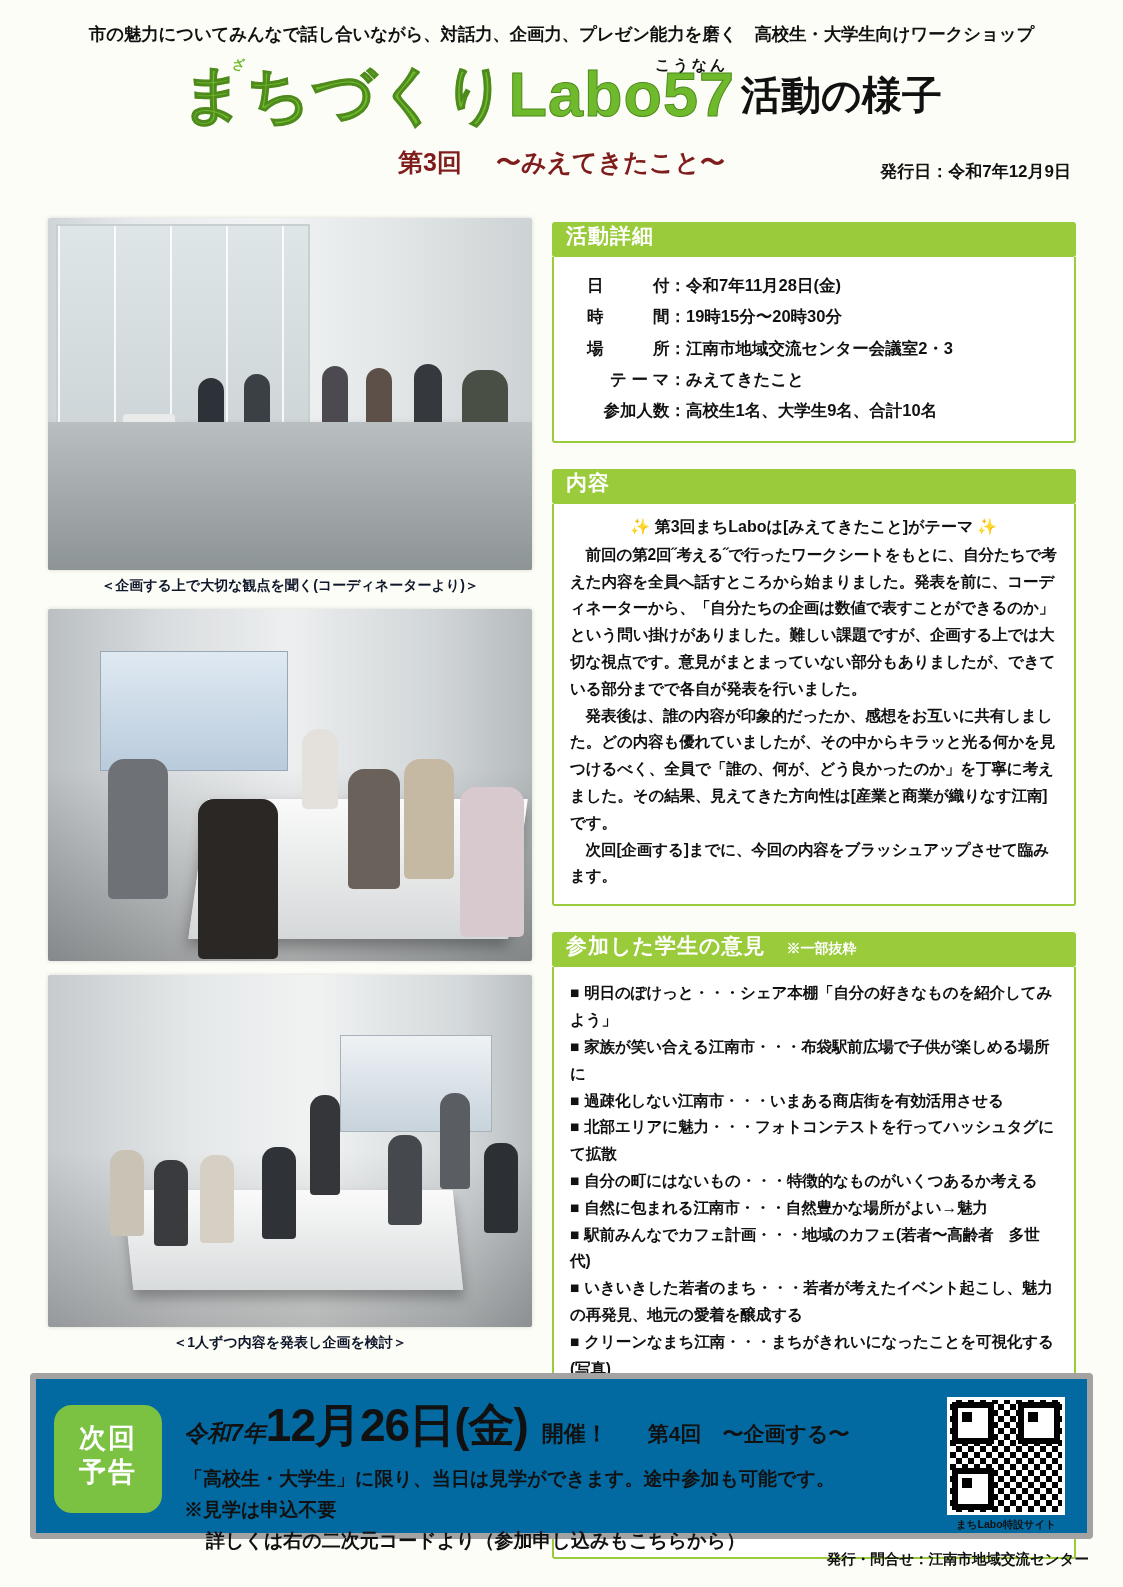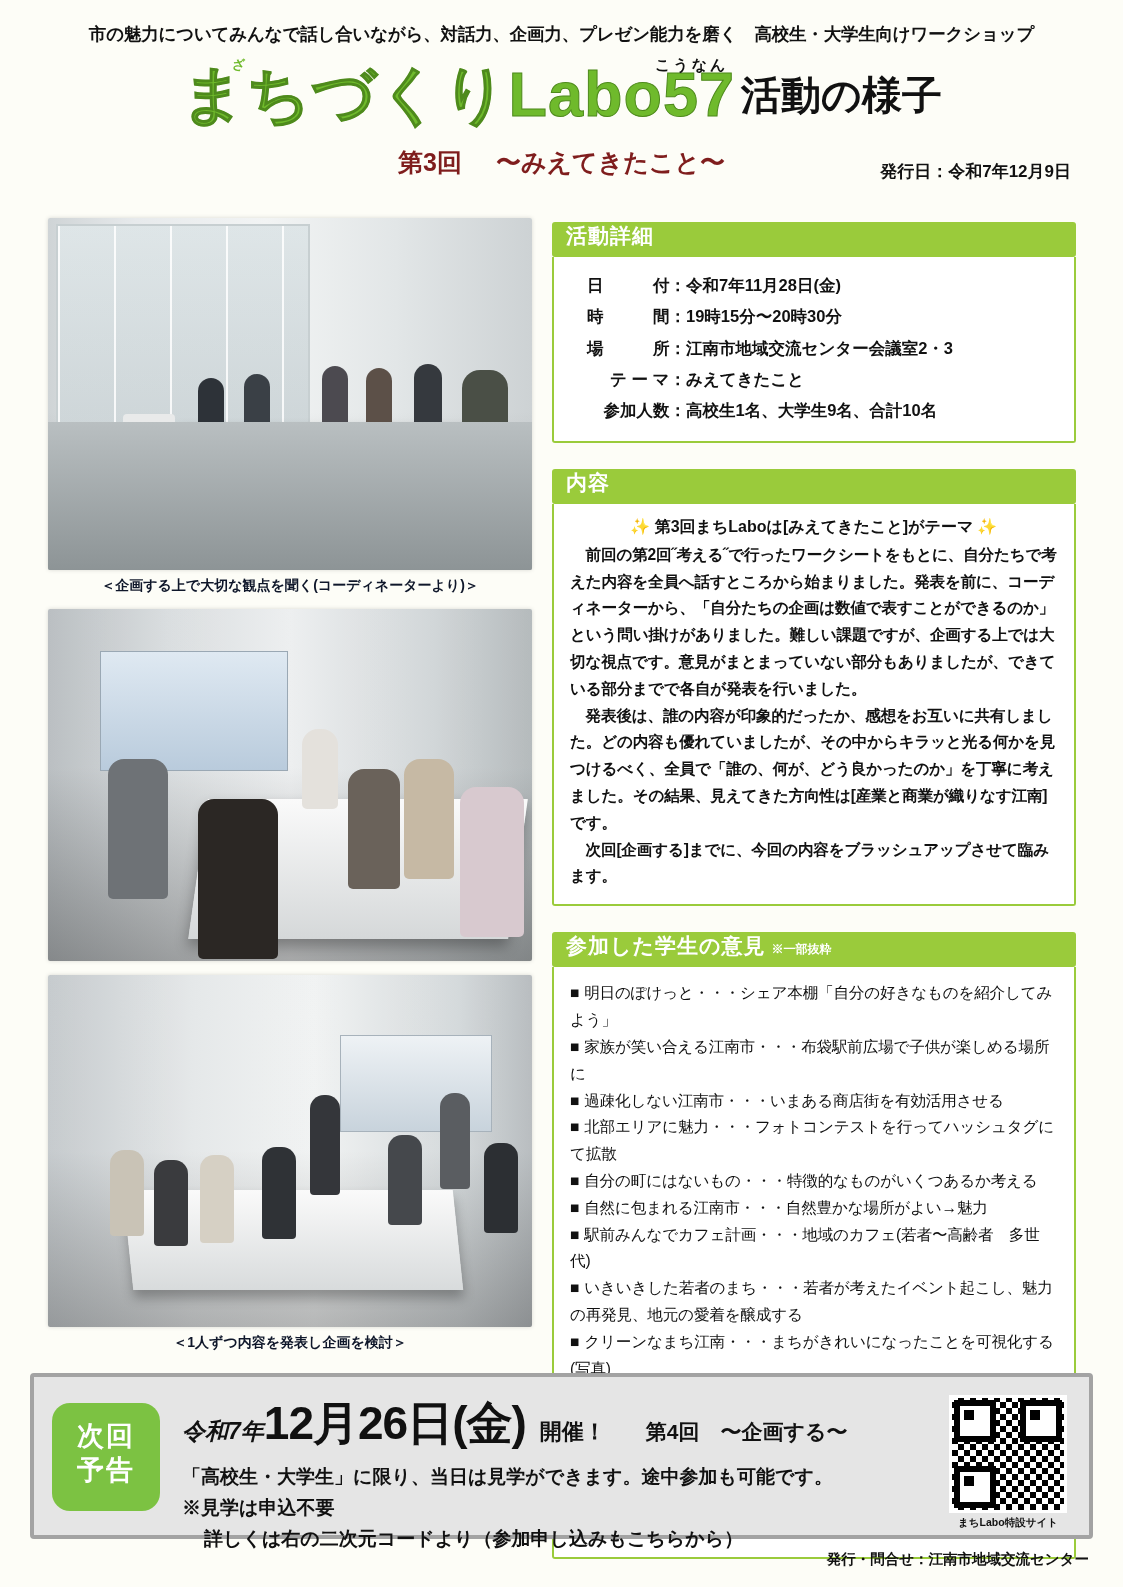--- a/index.html
+++ b/index.html
@@ -216,22 +216,22 @@
   .sec-head {
     background: #9acb3b;
     color: #fff;
     font-size: 21px;
     font-weight: bold;
     padding: 0 14px 7px;
     border-radius: 3px;
     letter-spacing: 1px;
   }
   .sec-head .note {
-    font-size: 12px;
-    margin-left: 6px;
+    font-size: 14px;
+    margin-left: 21px;
     letter-spacing: 0;
   }
   .sec-box {
     border: 2px solid #9acb3b;
     border-top: none;
     border-radius: 0 0 3px 3px;
     padding: 13px 16px 14px;
     background: #fff;
   }
   .sec-gap { height: 26px; }
@@ -265,44 +265,44 @@
     font-weight: bold;
     line-height: 1.72;
     text-indent: 1em;
     margin: 0;
     letter-spacing: -0.2px;
   }
 
   
   .op-item {
     font-size: 15.6px;
-    font-weight: normal;
+    font-weight: bold;
     line-height: 1.72;
     letter-spacing: -0.2px;
     margin: 0;
   }
   .op-item .sq { margin-right: 5px; }
   .op-plain {
     font-size: 15.6px;
     font-weight: bold;
     line-height: 1.72;
     letter-spacing: -0.2px;
     margin: 0;
   }
 
   
   .footer {
     position: absolute;
     left: 30px;
     top: 1373px;
     width: 1063px;
     height: 166px;
-    border: 4px solid #a3a3a3;
+    border: 6px solid #a3a3a3;
     border-radius: 4px;
-    background: #e5e5e5;
+    background: #0369a1;
     box-sizing: border-box;
   }
   .next-badge {
     position: absolute;
     left: 18px;
     top: 26px;
     width: 108px;
     height: 108px;
     border-radius: 18px;
     background: #7cc242;

